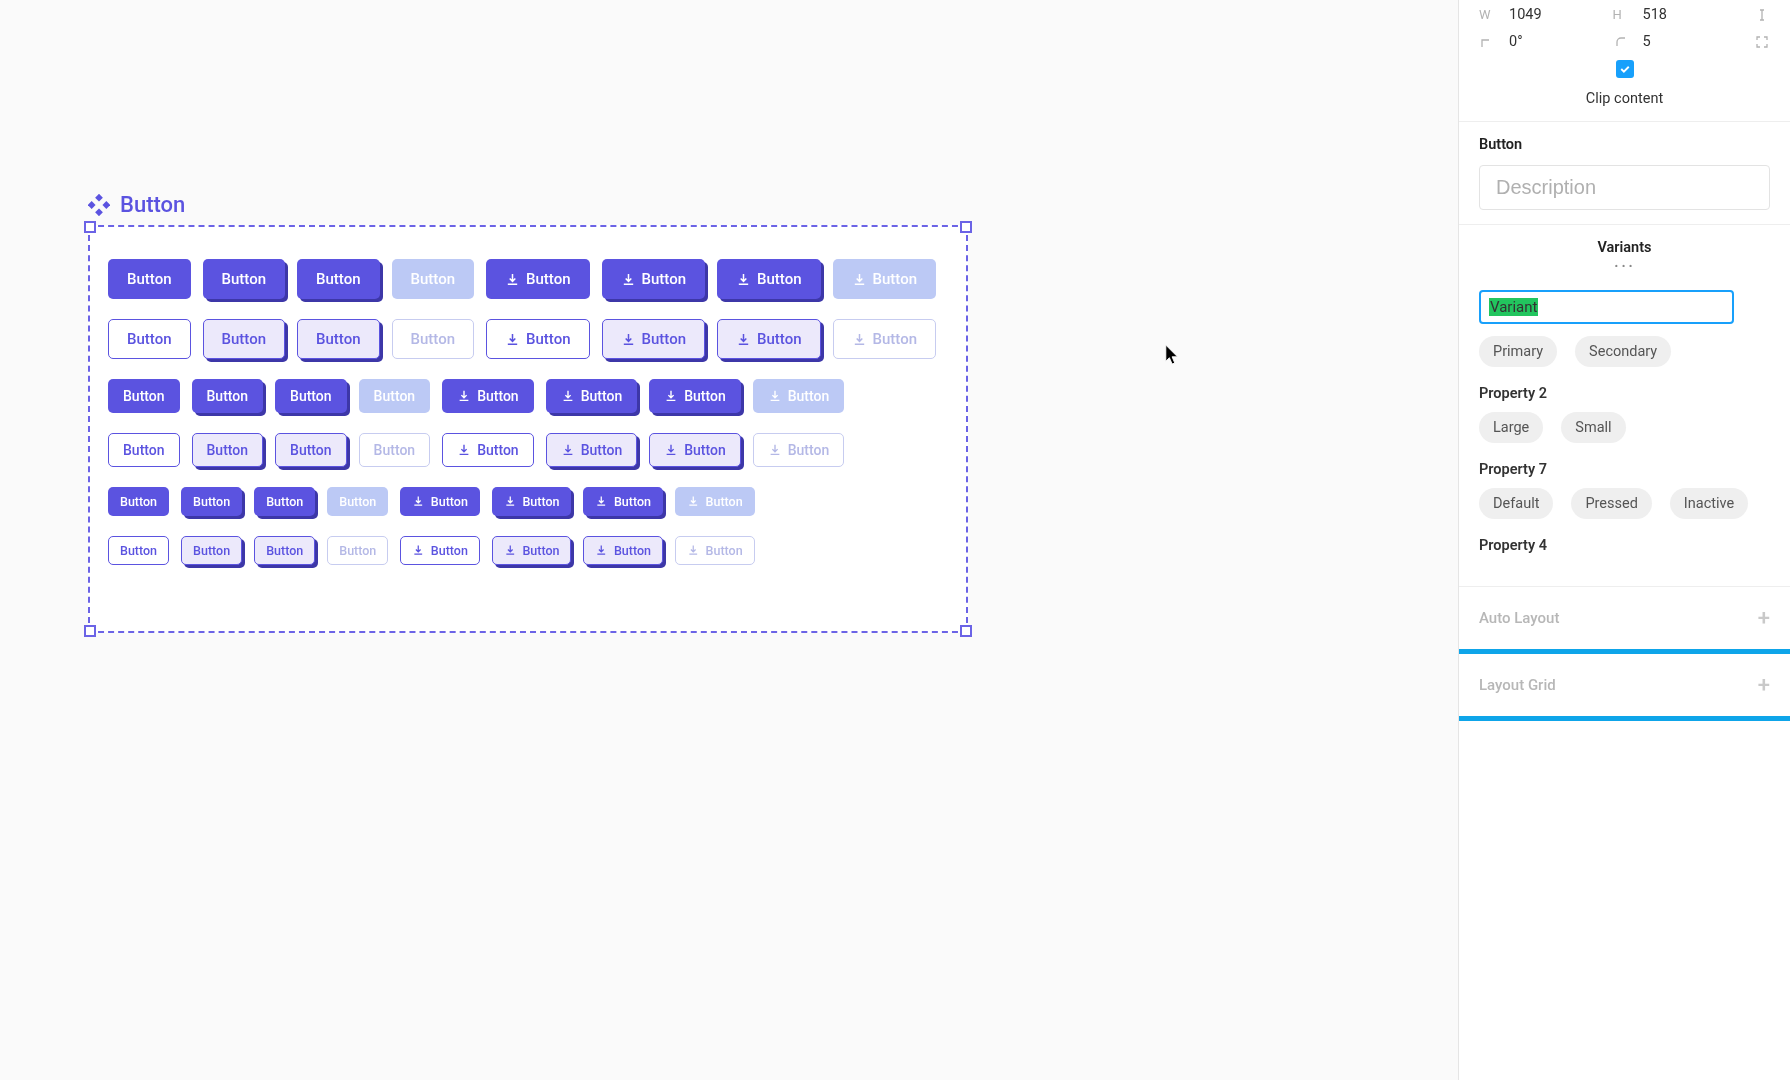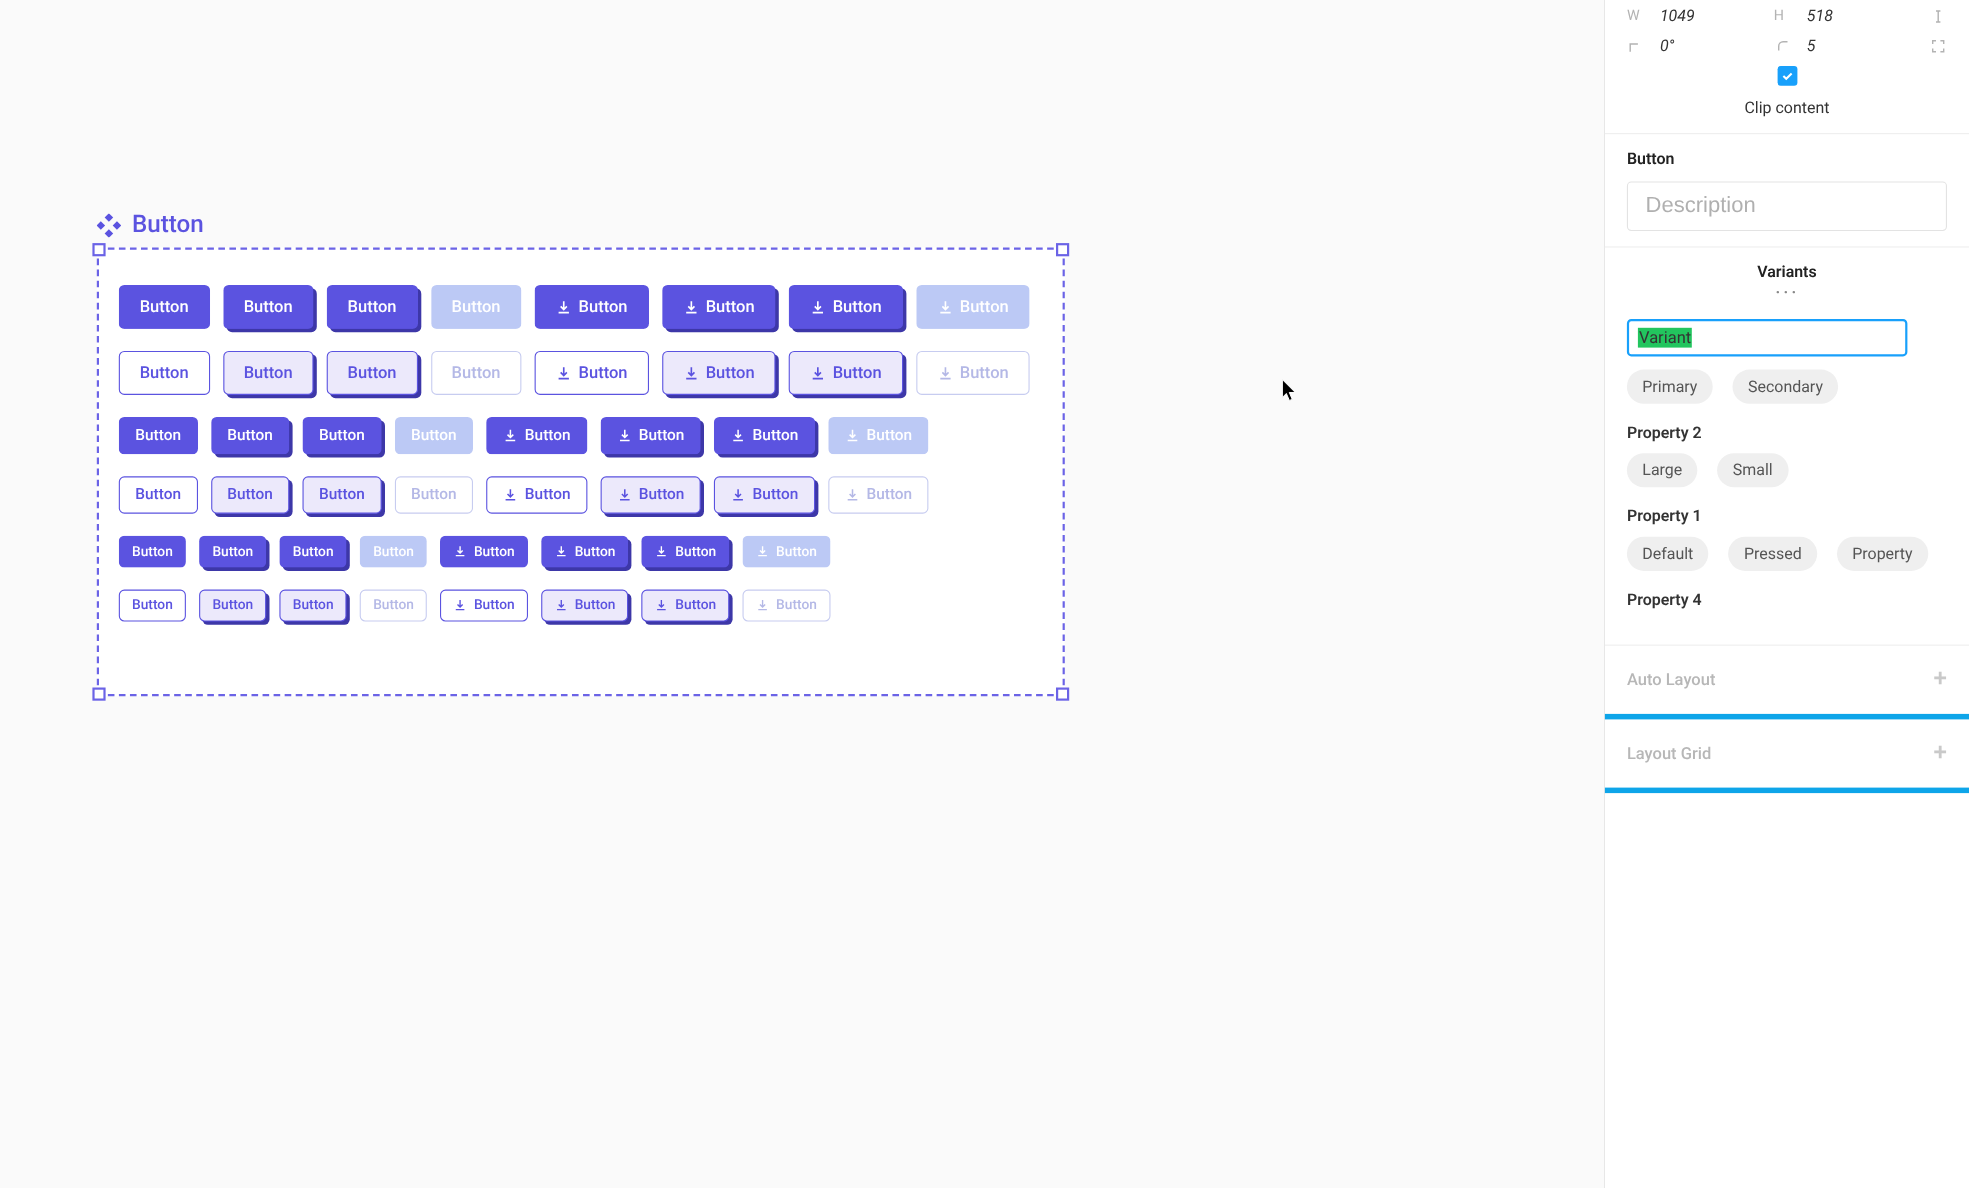--- a/index.html
+++ b/index.html
@@ -116,21 +116,21 @@
 
   .dims-row {
     display: grid;
     grid-template-columns: 18px 1fr 18px 1fr 24px;
     gap: 12px;
     align-items: center;
     margin-bottom: 10px;
     color: #333;
   }
   .dims-row .k { color: #b3b3b3; font-size: 13px; }
-  .dims-row .v { color: #333; font-style: italic; }
+  .dims-row .v { color: #333; }
   .dims-row .mini-icon { width: 16px; height: 16px; color: #b3b3b3; }
   .dims-row .right-icon { justify-self: end; color: #b3b3b3; }
 
   .control-row {
     display: flex; align-items: center; gap: 12px;
     margin-top: 4px;
     flex-direction: column;
   }
   .chk {
     width: 18px; height: 18px; border-radius: 3px;
@@ -505,25 +505,25 @@
       <span class="chip">Primary</span>
       <span class="chip">Secondary</span>
     </div>
 
     <div class="prop-label">Property 2</div>
     <div class="chips">
       <span class="chip">Large</span>
       <span class="chip">Small</span>
     </div>
 
-    <div class="prop-label">Property 1</div>
+    <div class="prop-label">Property 7</div>
     <div class="chips">
       <span class="chip">Default</span>
       <span class="chip">Pressed</span>
-      <span class="chip">Property</span>
+      <span class="chip">Inactive</span>
     </div>
 
     <div class="prop-label">Property 4</div>
   </div>
 
   <div class="collapsed-row">
     <span>Auto Layout</span>
     <span class="plus">+</span>
   </div>
 

